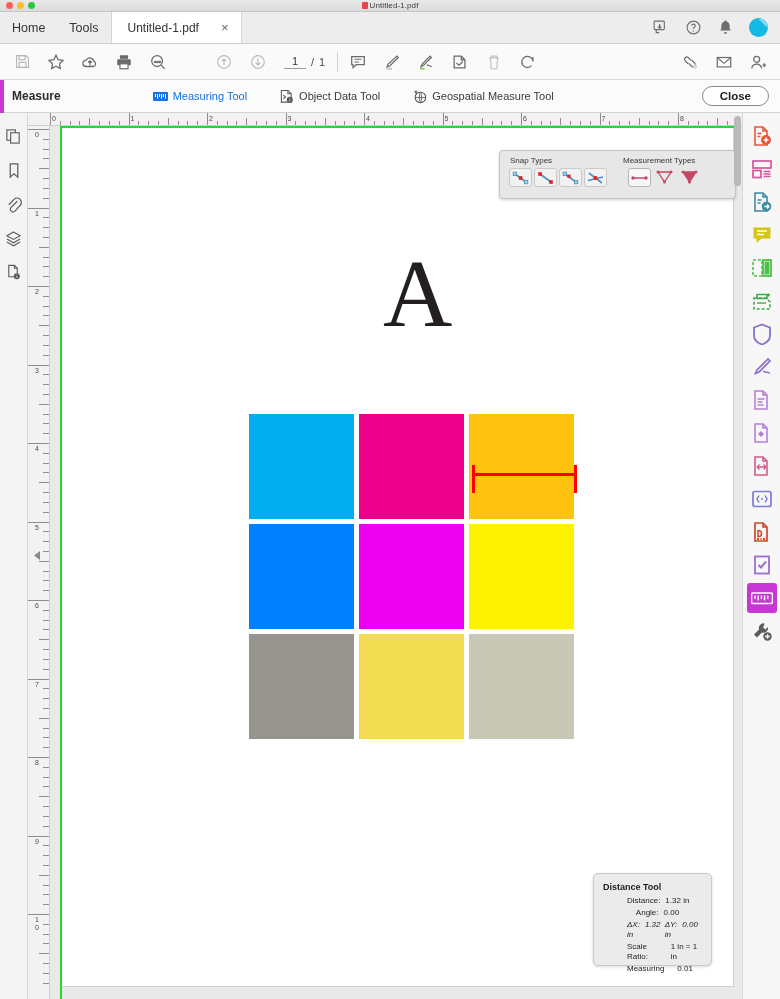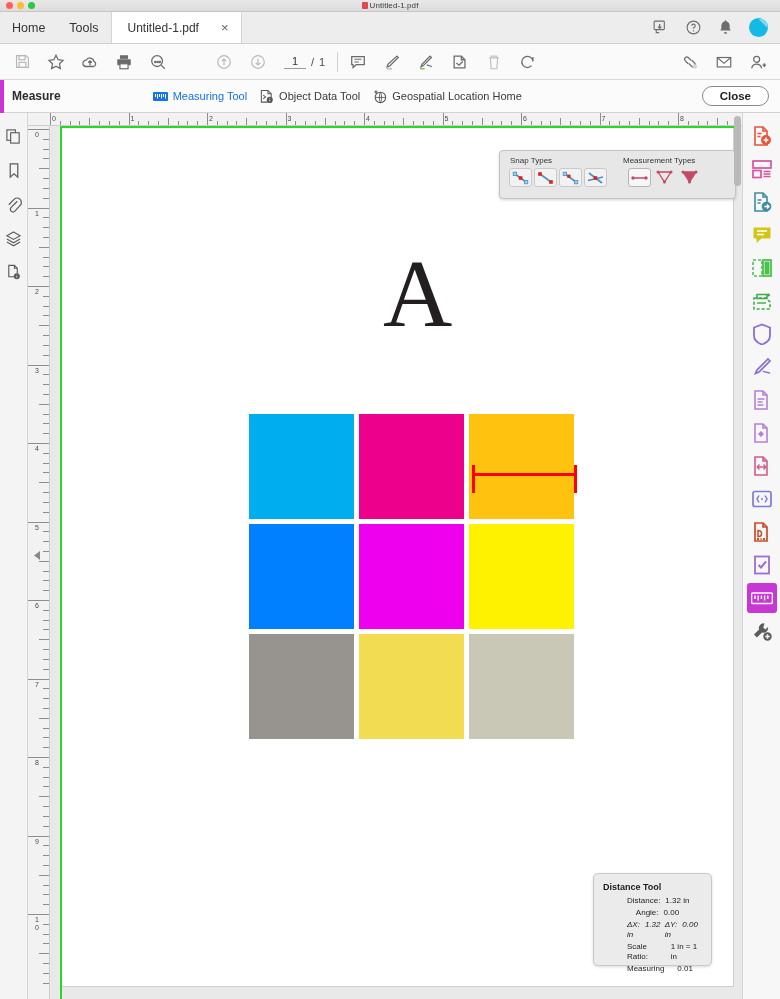--- a/index.html
+++ b/index.html
@@ -83,21 +83,21 @@
   .spacer { flex: 1; }
 
   
   .measurebar {
     position: absolute; top: 80px; left: 0; width: 780px; height: 33px;
     background: #fbfbfb; border-bottom: 1px solid #d2d2d2;
     display: flex; align-items: center;
   }
   .measure-accent { width: 4px; height: 33px; background: #c936d6; }
   .measure-title { font-size: 12px; font-weight: bold; color: #2c2c2c; margin-left: 8px; }
-  .mtools { display: flex; align-items: center; gap: 12px; margin-left: 92px; }
+  .mtools { display: flex; align-items: center; gap: 32px; margin-left: 92px; }
   .mtool { display: flex; align-items: center; gap: 5px; font-size: 11px; color: #3a3a3a; cursor: pointer; }
   .mtool.active { color: #1473e6; }
   .mt-ico { display: flex; align-items: center; }
   .close-btn {
     margin-left: auto; margin-right: 11px;
     border: 1px solid #8a8a8a; border-radius: 11px;
     padding: 3px 17px; font-size: 11.5px; font-weight: bold; color: #222;
     background: #fff; cursor: pointer;
   }
 
@@ -413,21 +413,21 @@
       </div>
 
       <div class="mtool">
         <span class="mt-ico">
           <svg width="15" height="15" viewBox="0 0 16 16" fill="none" stroke="#555" stroke-width="1.1">
             <circle cx="9" cy="9" r="5.6"></circle>
             <path d="M3.4 9h11.2M9 3.4c1.6 1.7 1.6 9.5 0 11.2M9 3.4c-1.6 1.7-1.6 9.5 0 11.2" stroke-width=".9"></path>
             <path d="M2.5 3.2h3.4M4.2 1.5v3.4" stroke-width="1.3"></path>
           </svg>
         </span>
-        <span>Geospatial Location Home</span>
+        <span>Geospatial Measure Tool</span>
       </div>
     </div>
     <div class="close-btn">Close</div>
   </div>
 
   <div class="leftrail">
     <span class="rail-ico">
       <svg width="17" height="17" viewBox="0 0 18 18" fill="none" stroke="#5c5c5c" stroke-width="1.2">
         <rect x="2" y="2" width="9" height="11"></rect>
           <rect x="6" y="5" width="9" height="11" fill="#f4f4f4"></rect>

